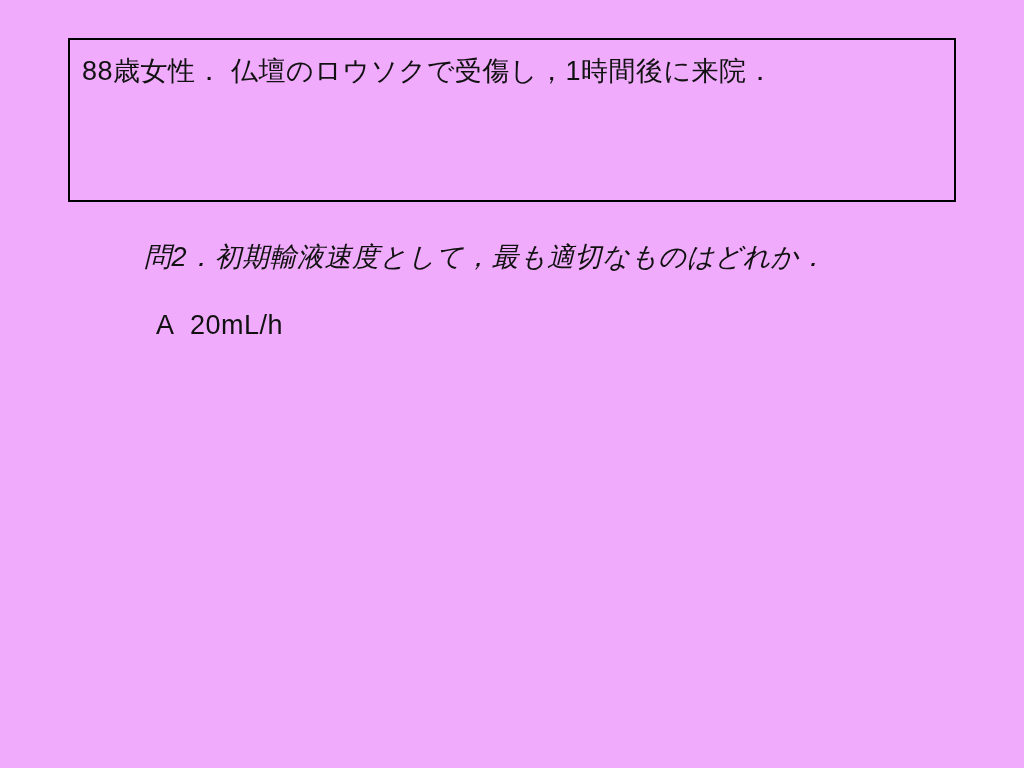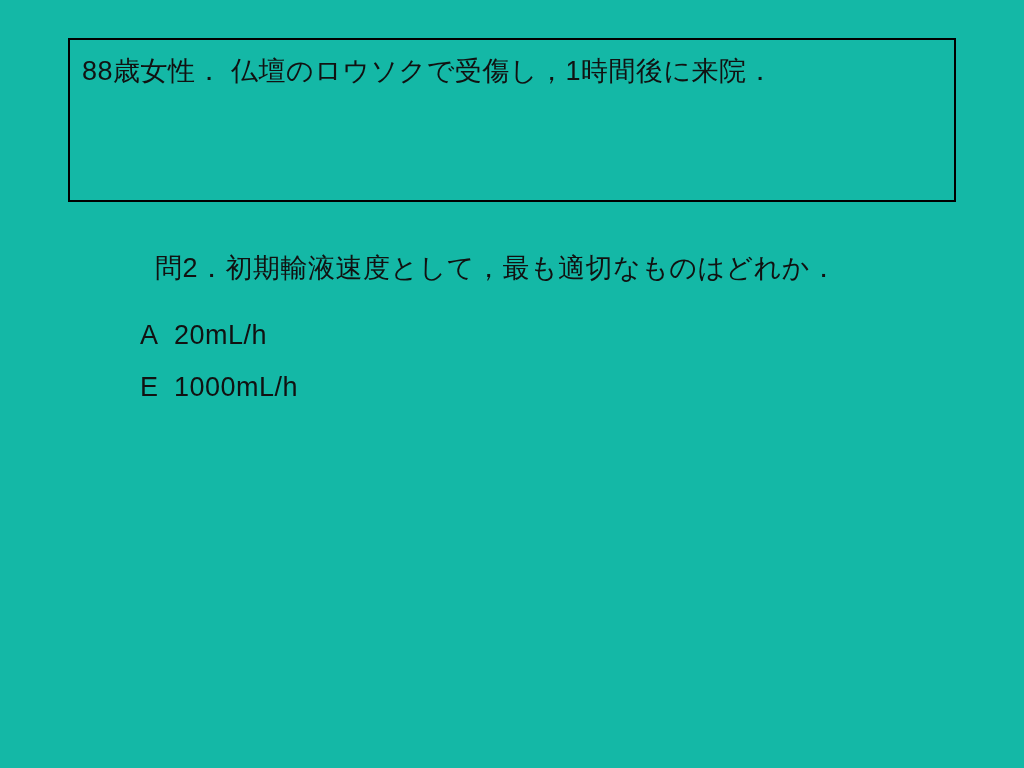--- a/index.html
+++ b/index.html
@@ -4,21 +4,21 @@
 <style>
   html, body {
     margin: 0;
     padding: 0;
     background: #ffffff;
   }
   .slide {
     position: relative;
     width: 1024px;
     height: 768px;
-    background: #14b8a6;
+    background: #f0abfc;
     font-family: "Liberation Sans", "DejaVu Sans", sans-serif;
     color: #111111;
     overflow: hidden;
   }
   .case-box {
     position: absolute;
     left: 68px;
     top: 38px;
     width: 888px;
     height: 164px;
@@ -32,29 +32,30 @@
     line-height: 52px;
     letter-spacing: 0.5px;
     white-space: nowrap;
   }
   .question-block {
     position: absolute;
     left: 140px;
     top: 227px;
   }
   .question-text {
-    margin: 15px;
+    margin: 4px;
     font-size: 27px;
     line-height: 52px;
     letter-spacing: 0.5px;
     white-space: nowrap;
+    font-style: italic;
   }
   .options {
     list-style: none;
-    margin: 0;
+    margin: 16px;
     padding: 0;
   }
   .option {
     font-size: 27px;
     line-height: 52px;
     letter-spacing: 0.5px;
     white-space: nowrap;
   }
   .option .letter {
     display: inline-block;
@@ -70,17 +71,16 @@
 <div class="slide">
 
   <div class="case-box">
     <p>88歳女性． 仏壇のロウソクで受傷し，1時間後に来院．</p>
   </div>
 
   <div class="question-block">
     <p class="question-text">問2．初期輸液速度として，最も適切なものはどれか．</p>
     <ul class="options">
       <li class="option"><span class="letter">A</span><span class="value">20mL/h</span></li>
-      <li class="option"><span class="letter">E</span><span class="value">1000mL/h</span></li>
     </ul>
   </div>
 
 </div>
 
 </body></html>

